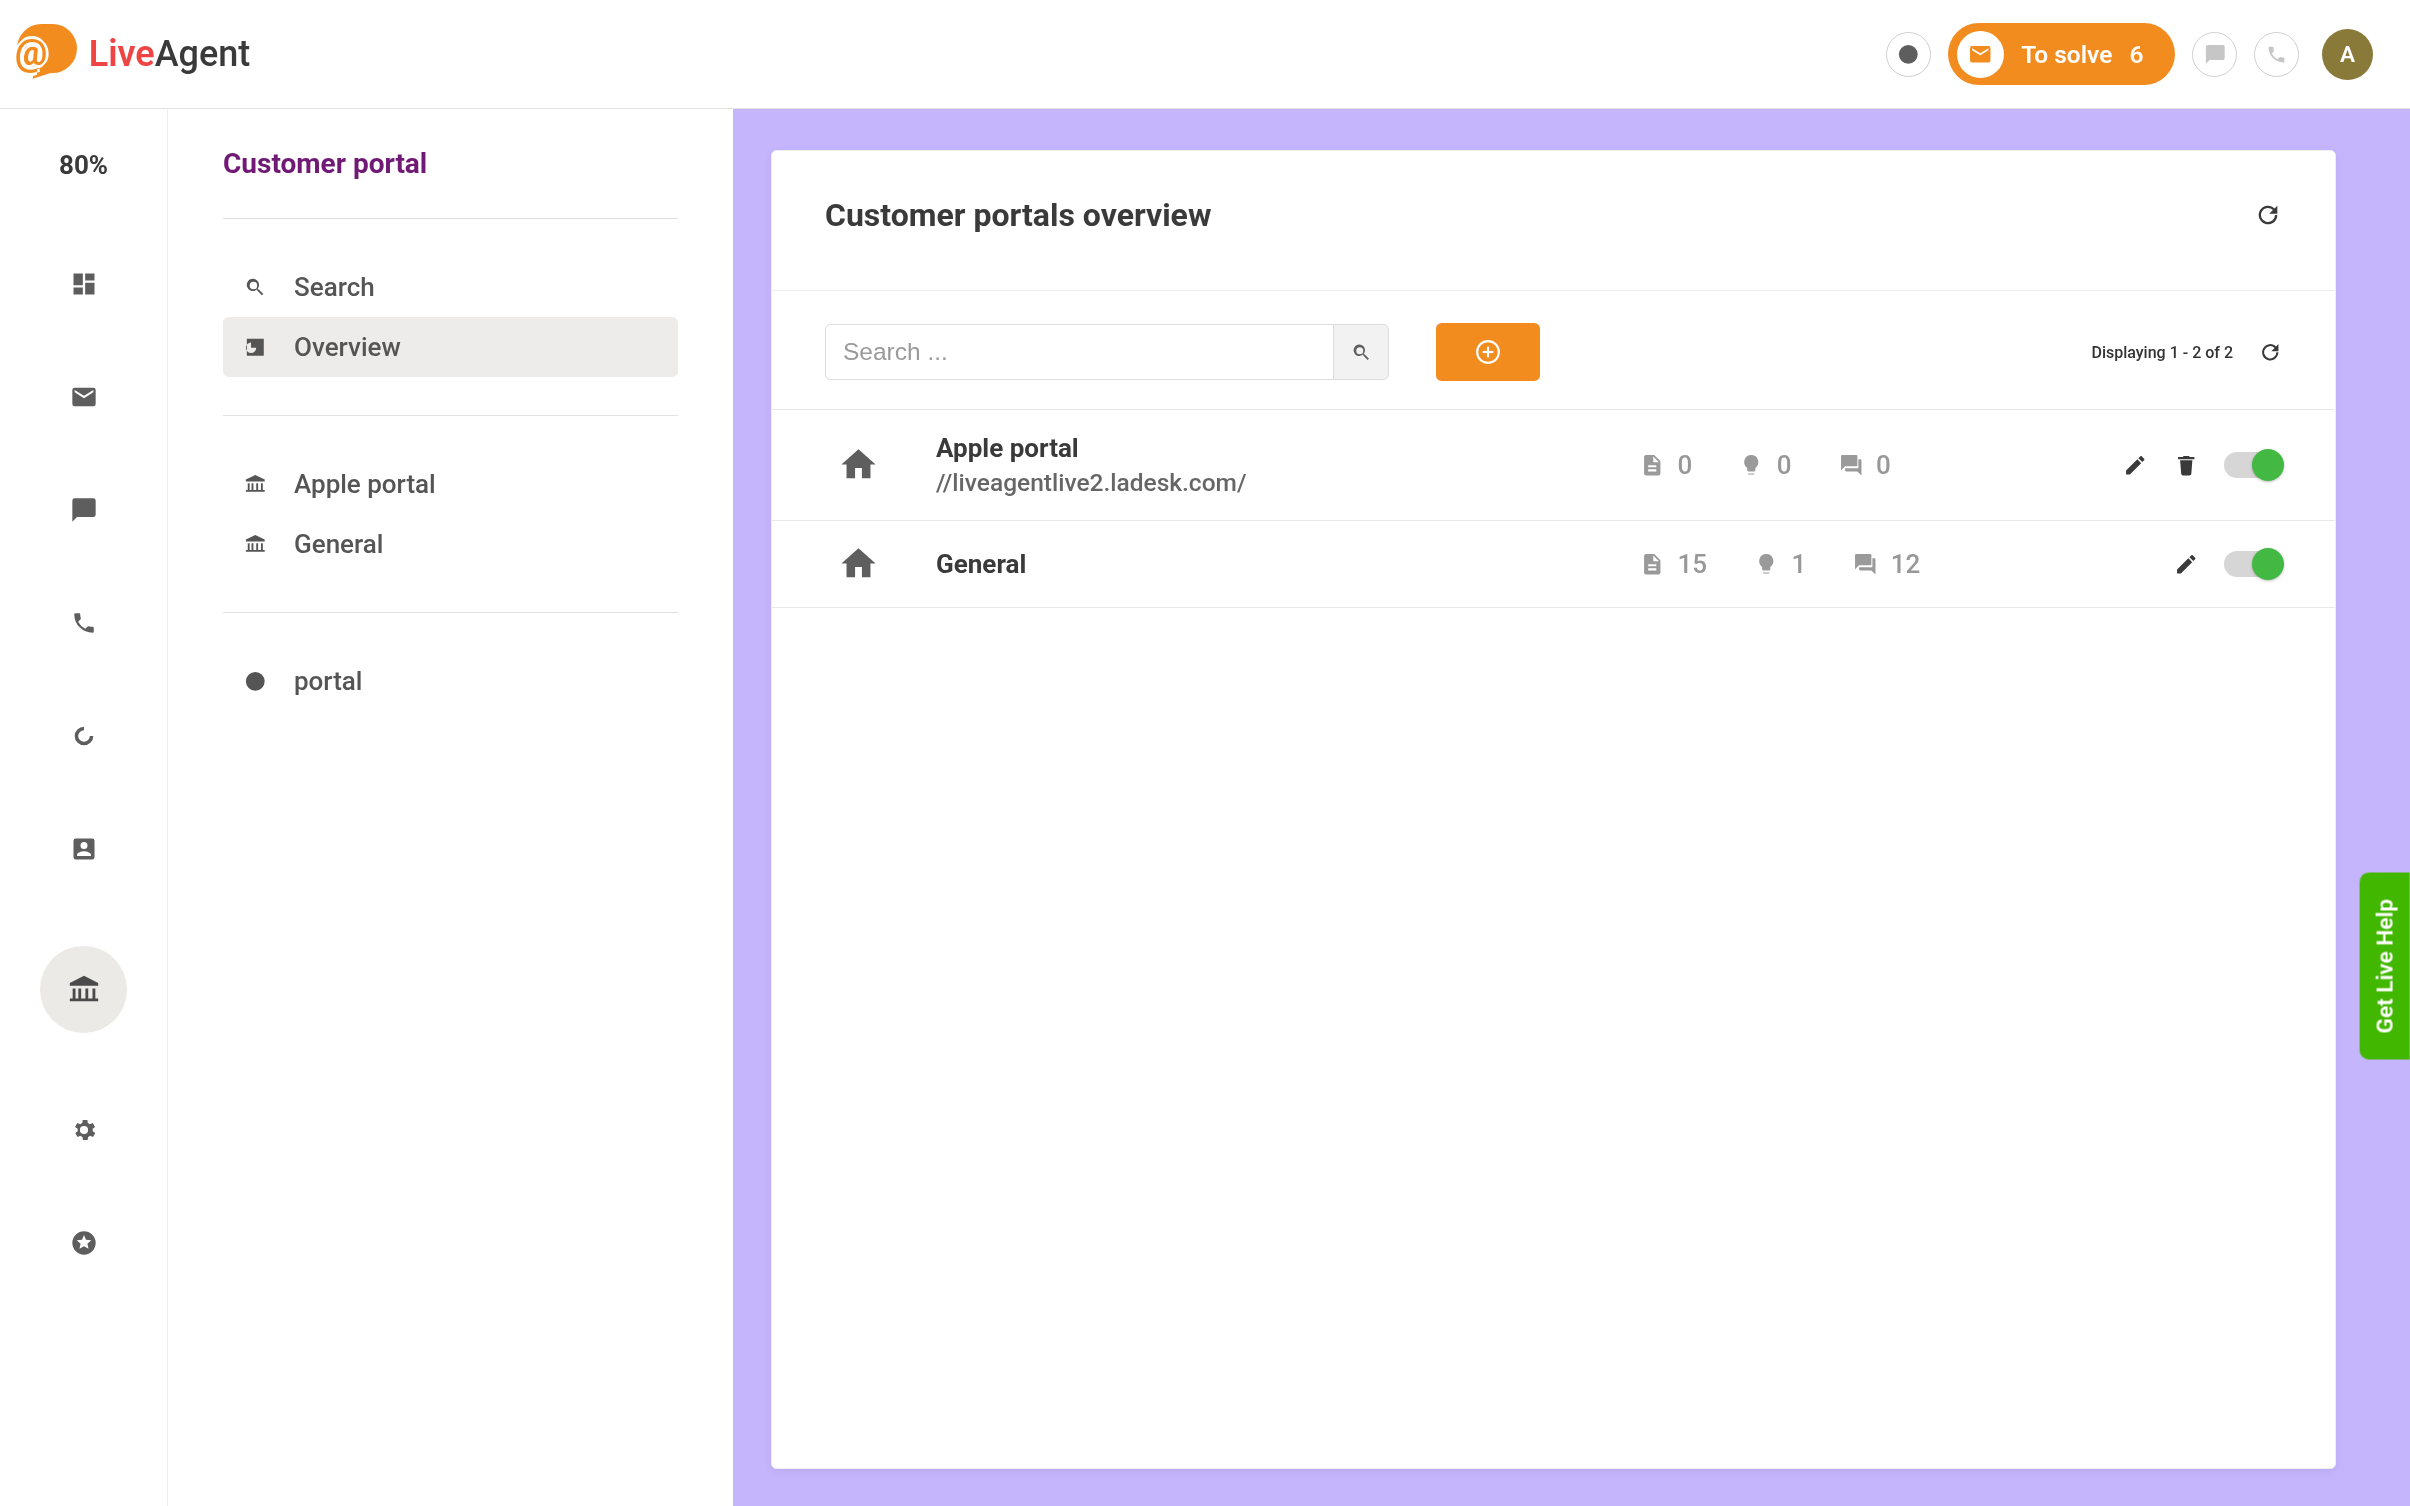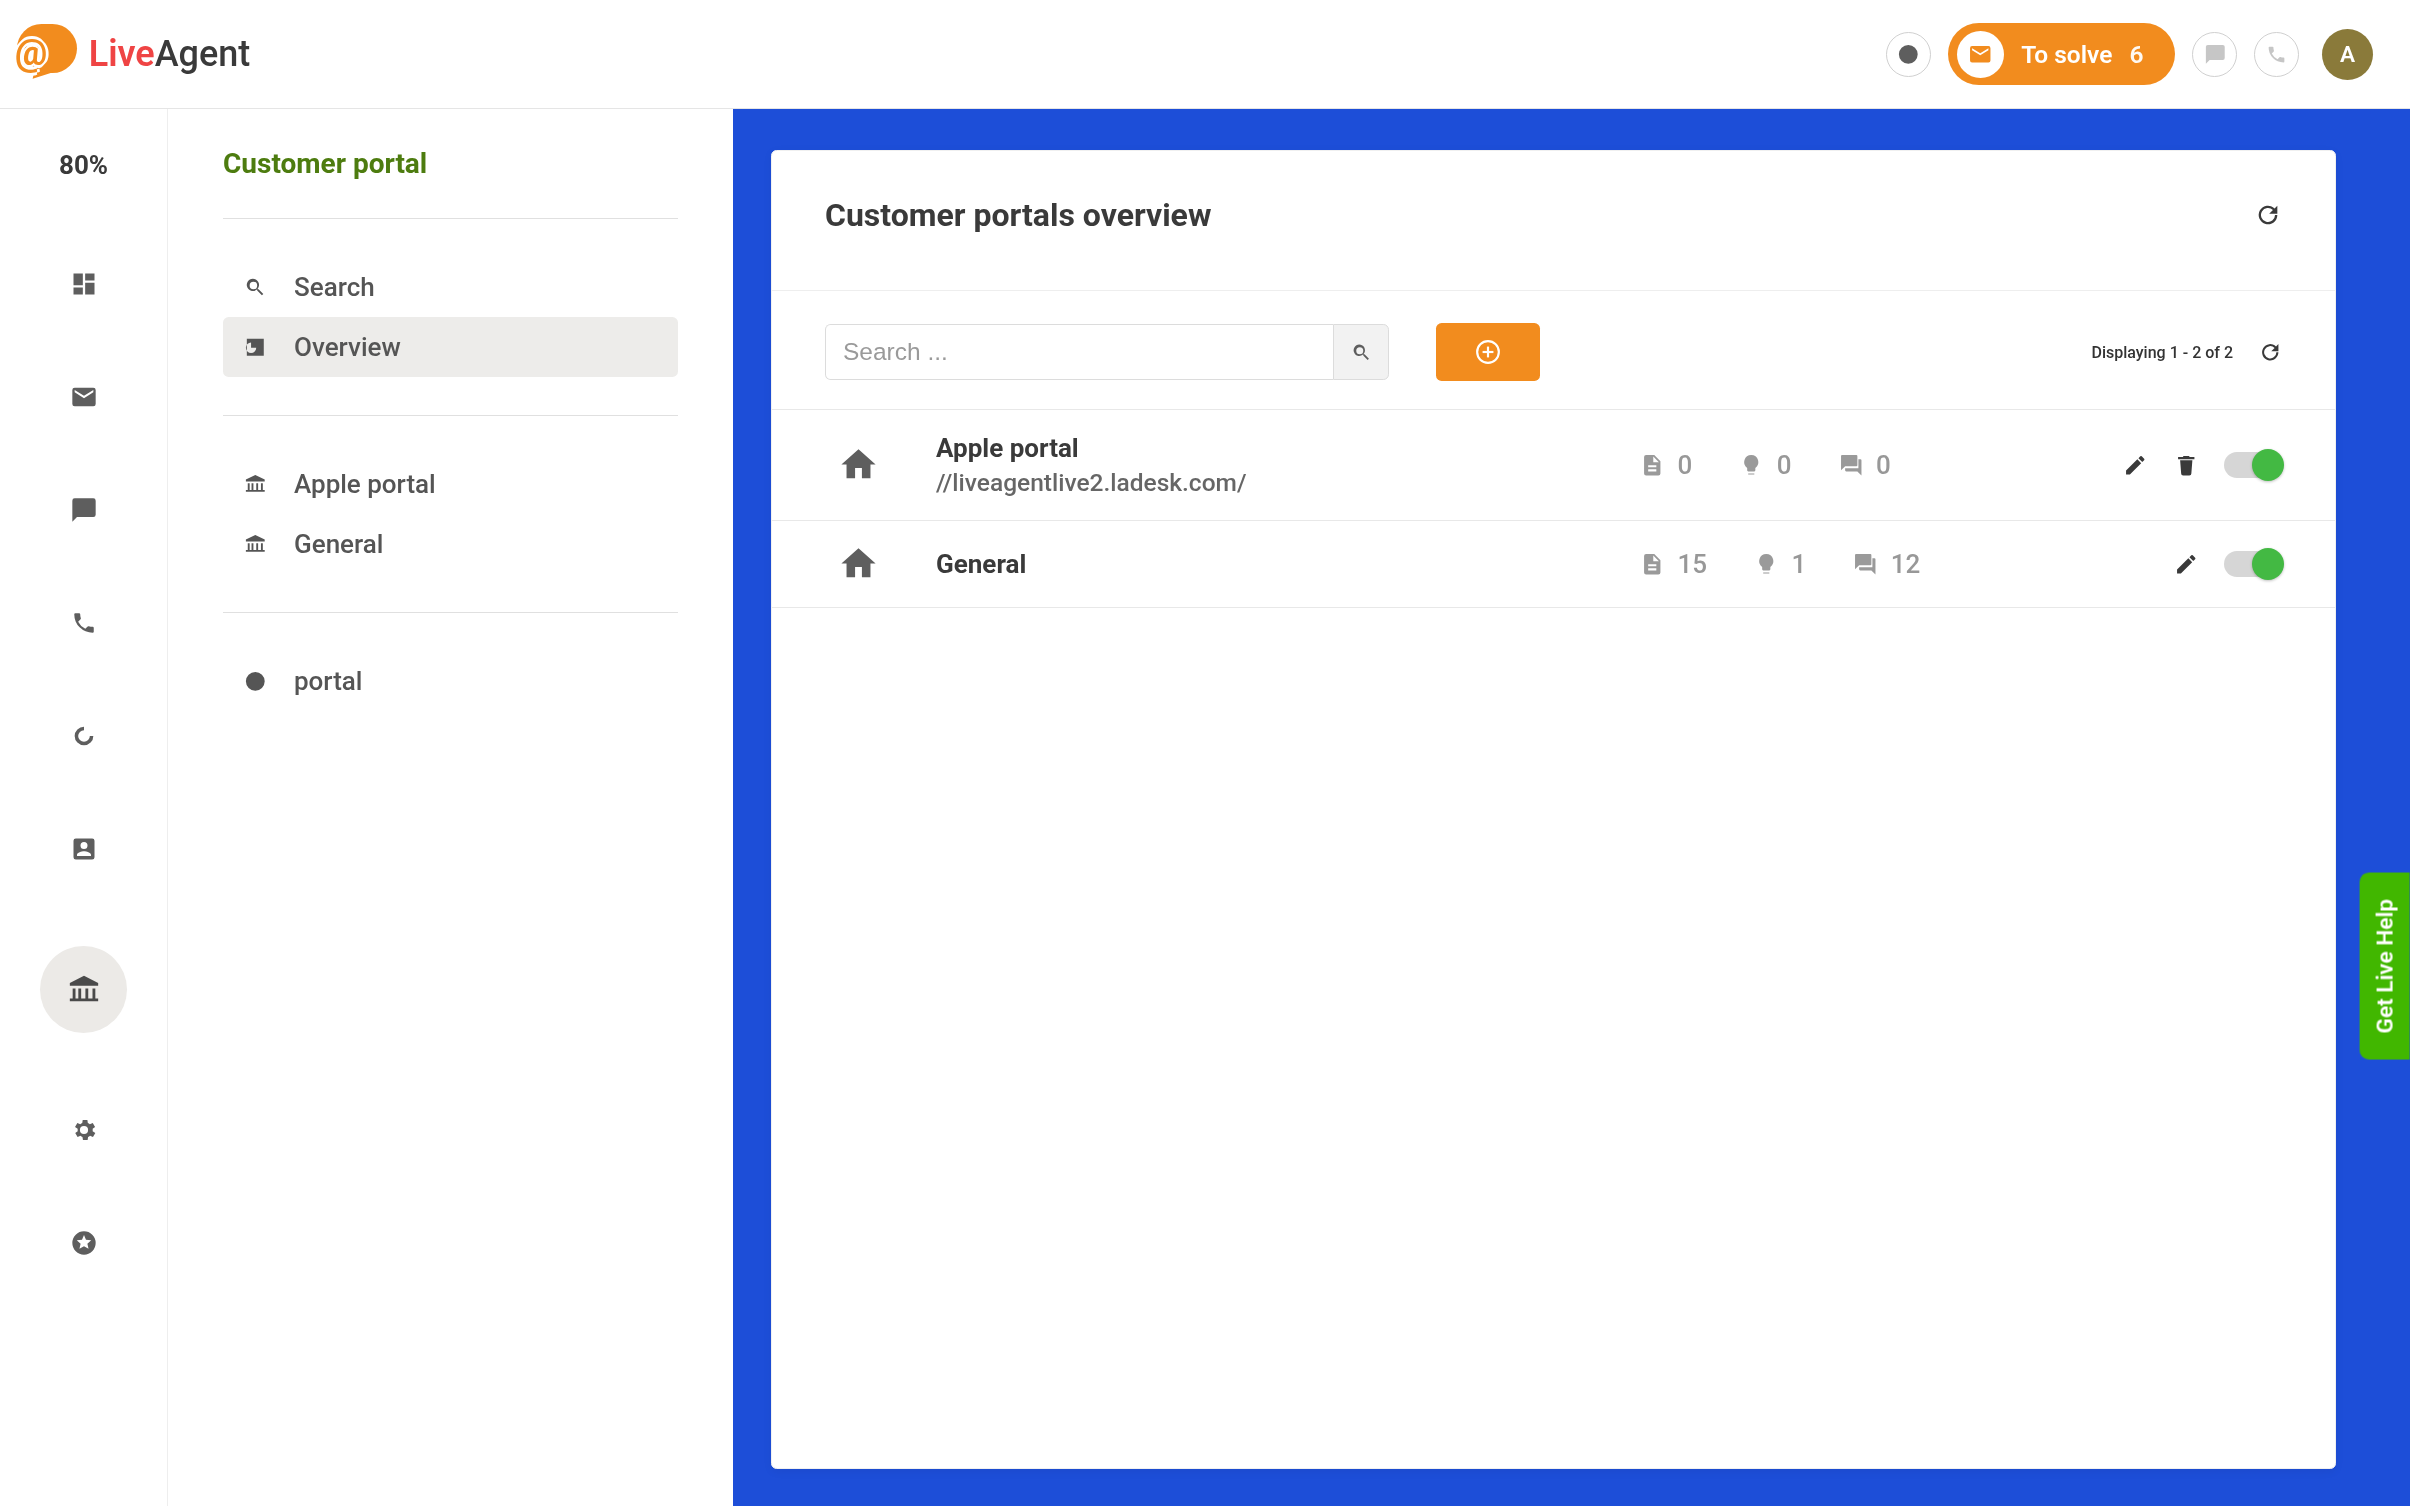--- a/index.html
+++ b/index.html
@@ -55,29 +55,29 @@
     .rail { width: 168px; padding-top: 41px; display: flex; flex-direction: column; align-items: center; gap: 69px; border-right: 1.9px solid #eee; position: relative;}
     .rail-percent { font-size: 26px; font-weight: 700; color: #3a3a3a; }
     .rail-items { display: flex; flex-direction: column; align-items: center; gap: 81px; margin-top: 19px;}
     .rail-icon { width: 32px; height: 32px; display: flex; align-items: center; justify-content: center; cursor: pointer; }
     .rail-icon svg { fill: #5e5e5e; }
     .rail-icon.active-wrap { width: 87px; height: 87px; border-radius: 50%; background: #eceae7; display: flex; align-items: center; justify-content: center; }
     .rail-icon.active-wrap svg { fill: #4a4a4a; }
 
     
     .subside { width: 565px; padding: 38px 55px 0 55px; }
-    .subside-title { font-size: 28px; font-weight: 700; color: #4d7c0f; }
+    .subside-title { font-size: 28px; font-weight: 700; color: #701a75; }
     .sub-divider { border-top: 1.9px solid #e0e0e0; margin: 38px 0; }
     .sub-item { display: flex; align-items: center; gap: 26px; padding: 15px 19px; border-radius: 5.6px; font-size: 26px; color: #555; font-weight: 500; cursor: pointer; }
     .sub-item.active { background: #edecea; }
     .sub-item .si-icon { width: 26px; height: 26px; display: flex; align-items: center; justify-content: center; }
     .sub-item .si-icon svg, .sub-item .si-icon .glyph { fill: #555; color: #555; }
 
     
-    .main { flex: 1; padding: 41px 75px 38px 38px; background: #1d4ed8; }
+    .main { flex: 1; padding: 41px 75px 38px 38px; background: #c4b5fd; }
     .card { background: #fff; border: 0.9px solid #f0f0f0; box-shadow: 0 2.8px 9.4px rgba(0,0,0,.05); border-radius: 5.6px; height: 100%; overflow: hidden; }
     .card-top { display: flex; align-items: center; justify-content: space-between; padding: 45px 53px 56px 53px; border-bottom: 0.9px solid #eee;}
     .card-title { font-size: 32px; font-weight: 700; color: #3a3a3a; }
 
     .toolbar { display: flex; align-items: center; justify-content: space-between; padding: 32px 53px 28px 53px; }
     .toolbar-left { display: flex; align-items: center; gap: 47px; }
     .search-wrap { display: flex; border-radius: 10px; }
     .search-input { width: 508px; height: 56px; border: 0.9px solid #dcdcdc; border-right: none; border-radius: 5.6px 0 0 5.6px; padding: 0 17px; font-size: 24.5px; color: #333; outline: none; }
     .search-input::placeholder { color: #9a9a9a; }
     .search-go { width: 56px; height: 56px; border: 0.9px solid #dcdcdc; background: #f2f2f2; border-radius: 0 5.6px 5.6px 0; display: flex; align-items: center; justify-content: center; cursor: pointer;}

